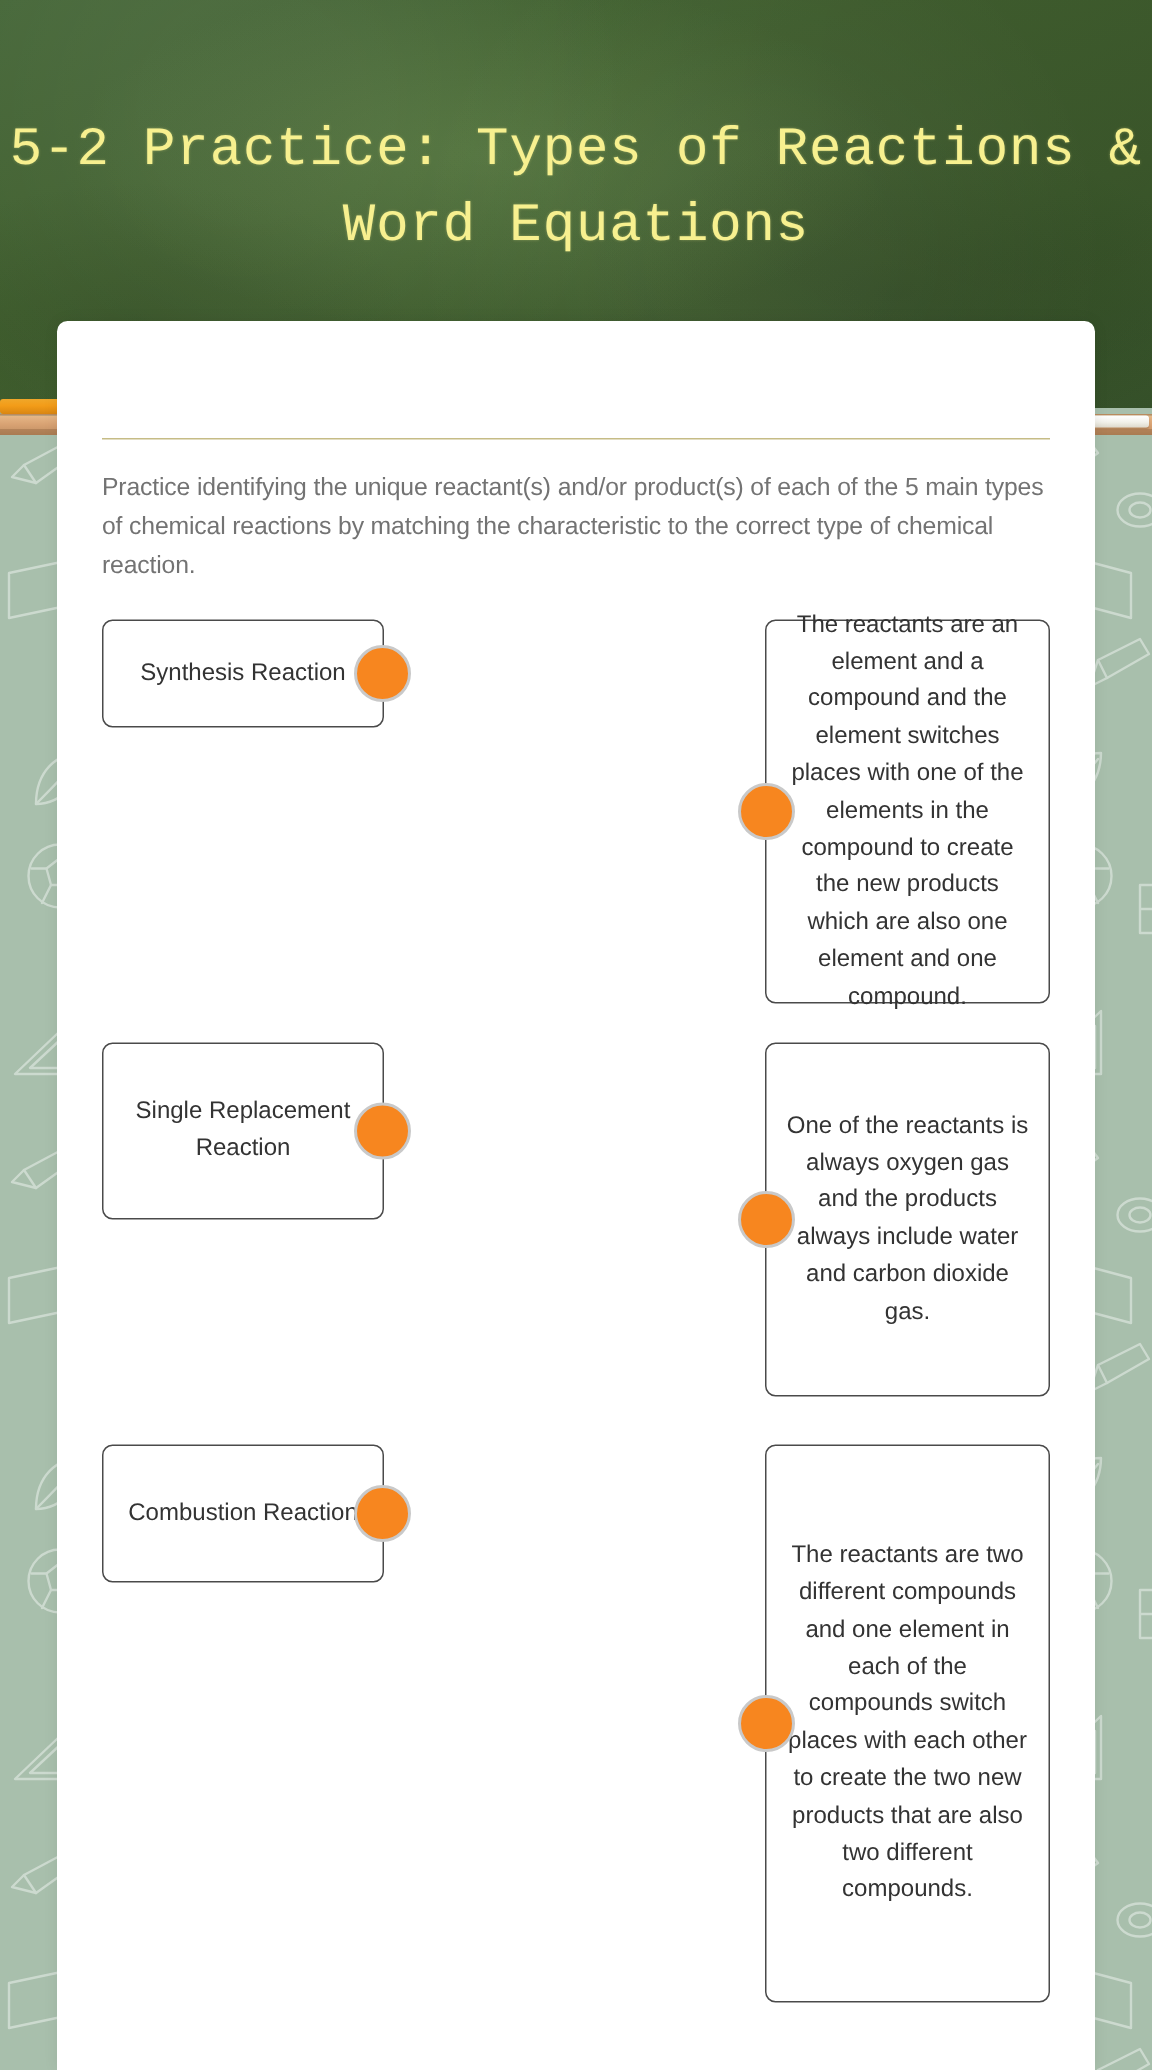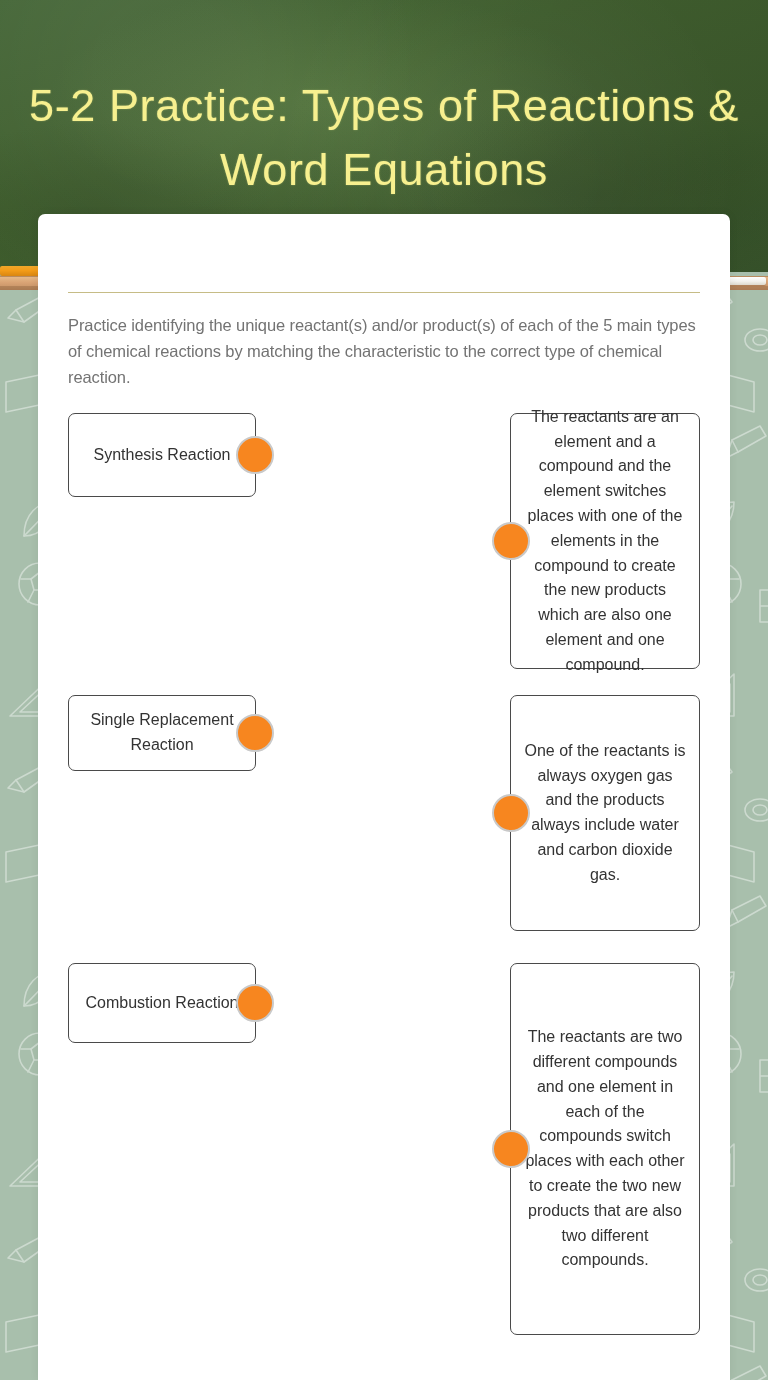--- a/index.html
+++ b/index.html
@@ -50,22 +50,22 @@
     pointer-events: none;
   }
 
   #board-title {
     position: absolute;
     top: 74px;
     left: 0;
     width: 768px;
     text-align: center;
     color: #f7f08f;
-    font-family: Liberation Sans, sans-serif;
-    font-size: 45px;
+    font-family: Liberation Mono, monospace;
+    font-size: 36px;
     line-height: 1.42;
     letter-spacing: .6px;
     font-weight: 400;
     z-index: 3;
     text-shadow: 0 0 2px rgba(247,240,143,.35);
   }
 
   
   .ledge {
     position: absolute;
@@ -179,29 +179,29 @@
     height: 38px;
     border-radius: 50%;
     background: #f7861f;
     border: 2px solid #c9c9c9;
     z-index: 6;
   }
   .dot-left  { right: -19px; top: 50%; transform: translateY(-50%); }
   .dot-right { left: -19px;  top: 50%; transform: translateY(-50%); }
 
   
-  #row-1 .mbox-left  { height: 84px; display: flex; align-items: center; justify-content: center; }
+  #row-1 .mbox-left  { height: 72px; display: flex; align-items: center; justify-content: center; }
   #row-1 .mbox-right { height: 256px; display: flex; align-items: center; justify-content: center; }
 
   #row-2 { margin-top: 25px; }
-  #row-2 .mbox-left  { height: 76px; display: flex; align-items: center; justify-content: center; }
+  #row-2 .mbox-left  { height: 118px; display: flex; align-items: center; justify-content: center; }
   #row-2 .mbox-right { height: 236px; display: flex; align-items: center; }
 
   #row-3 { margin-top: 32px; }
-  #row-3 .mbox-left  { height: 80px; display: flex; align-items: center; justify-content: center; }
+  #row-3 .mbox-left  { height: 92px; display: flex; align-items: center; justify-content: center; }
   #row-3 .mbox-right { height: 372px; display: flex; align-items: center; justify-content: center; }
 </style>
 </head>
 <body>
 
 <div id="page-bg">
   <svg xmlns="http://www.w3.org/2000/svg" viewBox="0 0 768 1380" preserveAspectRatio="xMidYMid slice" aria-hidden="true">
     <defs>
       <g id="doodle-set" fill="none" stroke="#ffffff" stroke-width="1.6" stroke-linecap="round" stroke-linejoin="round">
 

